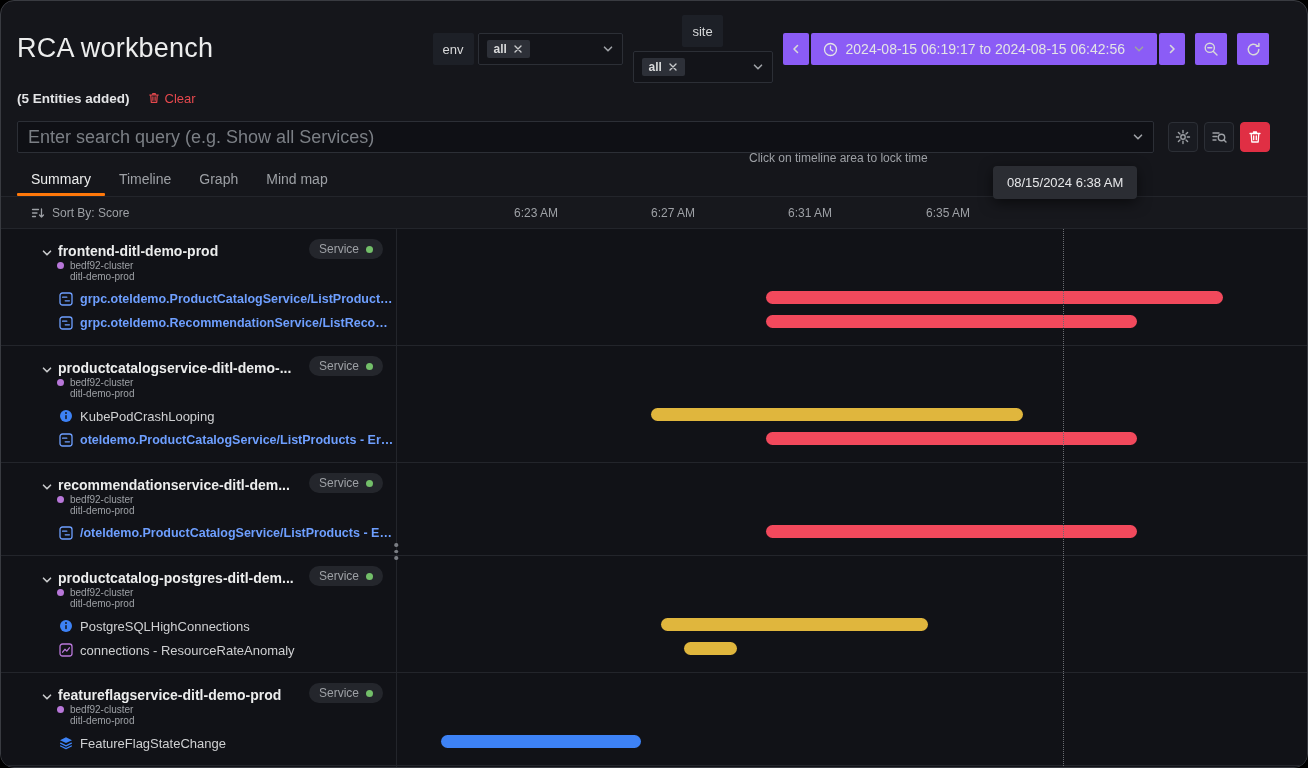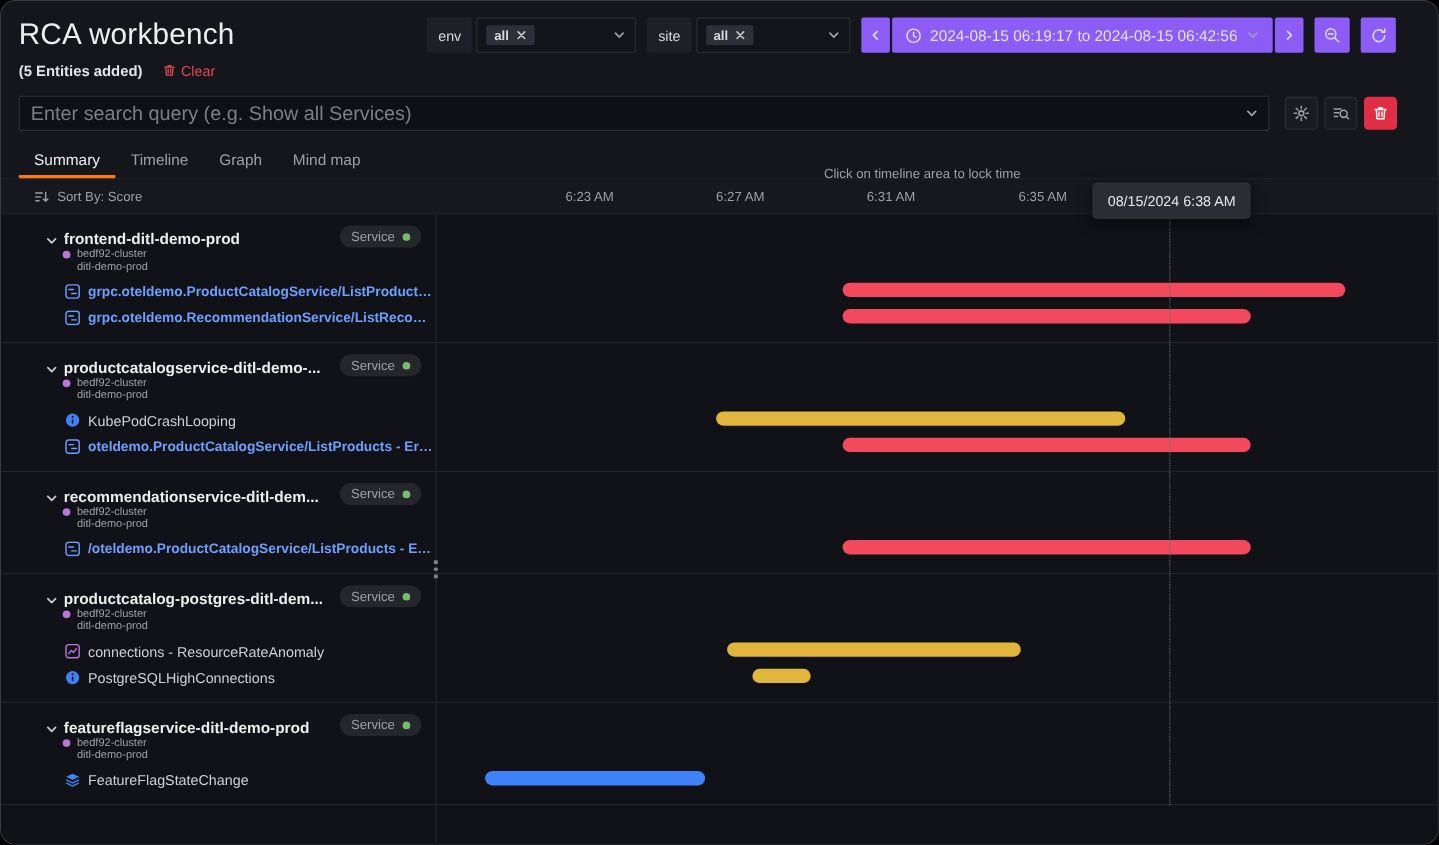--- a/index.html
+++ b/index.html
@@ -104,21 +104,21 @@
                 </svg>
               </span>
           </span>
           <span class="dd">
               <svg width="12" height="12" viewBox="0 0 12 12" fill="none" stroke="currentColor" stroke-width="1.6" stroke-linecap="round" stroke-linejoin="round">
                 <path d="M2.5 4.2 6 7.8l3.5-3.6"></path>
               </svg>
             </span>
         </div>
       </div>
-      <div class="ctl-group" style="gap:4px;">
+      <div class="ctl-group" style="gap:4px;flex-direction:column;">
         <div class="inline-label">site</div>
         <div class="select" style="min-width:140px;">
           <span class="chip">
             <span>all</span>
             <span class="x">
                 <svg width="10" height="10" viewBox="0 0 10 10" fill="none" stroke="currentColor" stroke-width="1.4" stroke-linecap="round">
                   <path d="M2 2l6 6M8 2 2 8"></path>
                 </svg>
               </span>
           </span>
@@ -416,37 +416,37 @@
             </div>
             <div class="entity-cluster">
               <span class="cluster-dot" style="background: rgb(184, 119, 217);"></span>
               <div class="cluster-lines">
                 <div>bedf92-cluster</div>
                 <div>ditl-demo-prod</div>
               </div>
             </div>
             <div class="entity-items">
               <div class="entity-item">
-                <span class="item-icon" style="color: rgb(184, 119, 217);">
-                  <svg width="14" height="14" viewBox="0 0 14 14" fill="none" stroke="currentColor" stroke-width="1.3" stroke-linecap="round" stroke-linejoin="round">
-                    <rect x="1" y="1" width="12" height="12" rx="2.5"></rect>
-                    <path d="M3.6 9.2l2.3-2.9 1.9 1.8 2.6-3.3"></path>
-                  </svg>
-                </span>
-                <span class="item-label">connections - ResourceRateAnomaly</span>
-              </div>
-              <div class="entity-item">
                 <span class="item-icon" style="color: rgb(61, 130, 246);">
                   <svg width="14" height="14" viewBox="0 0 14 14">
                     <circle cx="7" cy="7" r="6" fill="currentColor"></circle>
                     <rect x="6.25" y="6.1" width="1.5" height="4.2" rx="0.75" fill="#13141a"></rect>
                     <circle cx="7" cy="4" r="0.95" fill="#13141a"></circle>
                   </svg>
                 </span>
                 <span class="item-label">PostgreSQLHighConnections</span>
+              </div>
+              <div class="entity-item">
+                <span class="item-icon" style="color: rgb(184, 119, 217);">
+                  <svg width="14" height="14" viewBox="0 0 14 14" fill="none" stroke="currentColor" stroke-width="1.3" stroke-linecap="round" stroke-linejoin="round">
+                    <rect x="1" y="1" width="12" height="12" rx="2.5"></rect>
+                    <path d="M3.6 9.2l2.3-2.9 1.9 1.8 2.6-3.3"></path>
+                  </svg>
+                </span>
+                <span class="item-label">connections - ResourceRateAnomaly</span>
               </div>
             </div>
           </div>
           <div class="entity-tl">
             <div class="tl-spacer"></div>
             <div class="tl-row">
               <div class="bar" style="left: 265px; width: 267px; background: rgb(224, 182, 61);"></div>
             </div>
             <div class="tl-row">
               <div class="bar" style="left: 288px; width: 53px; background: rgb(224, 182, 61);"></div>

